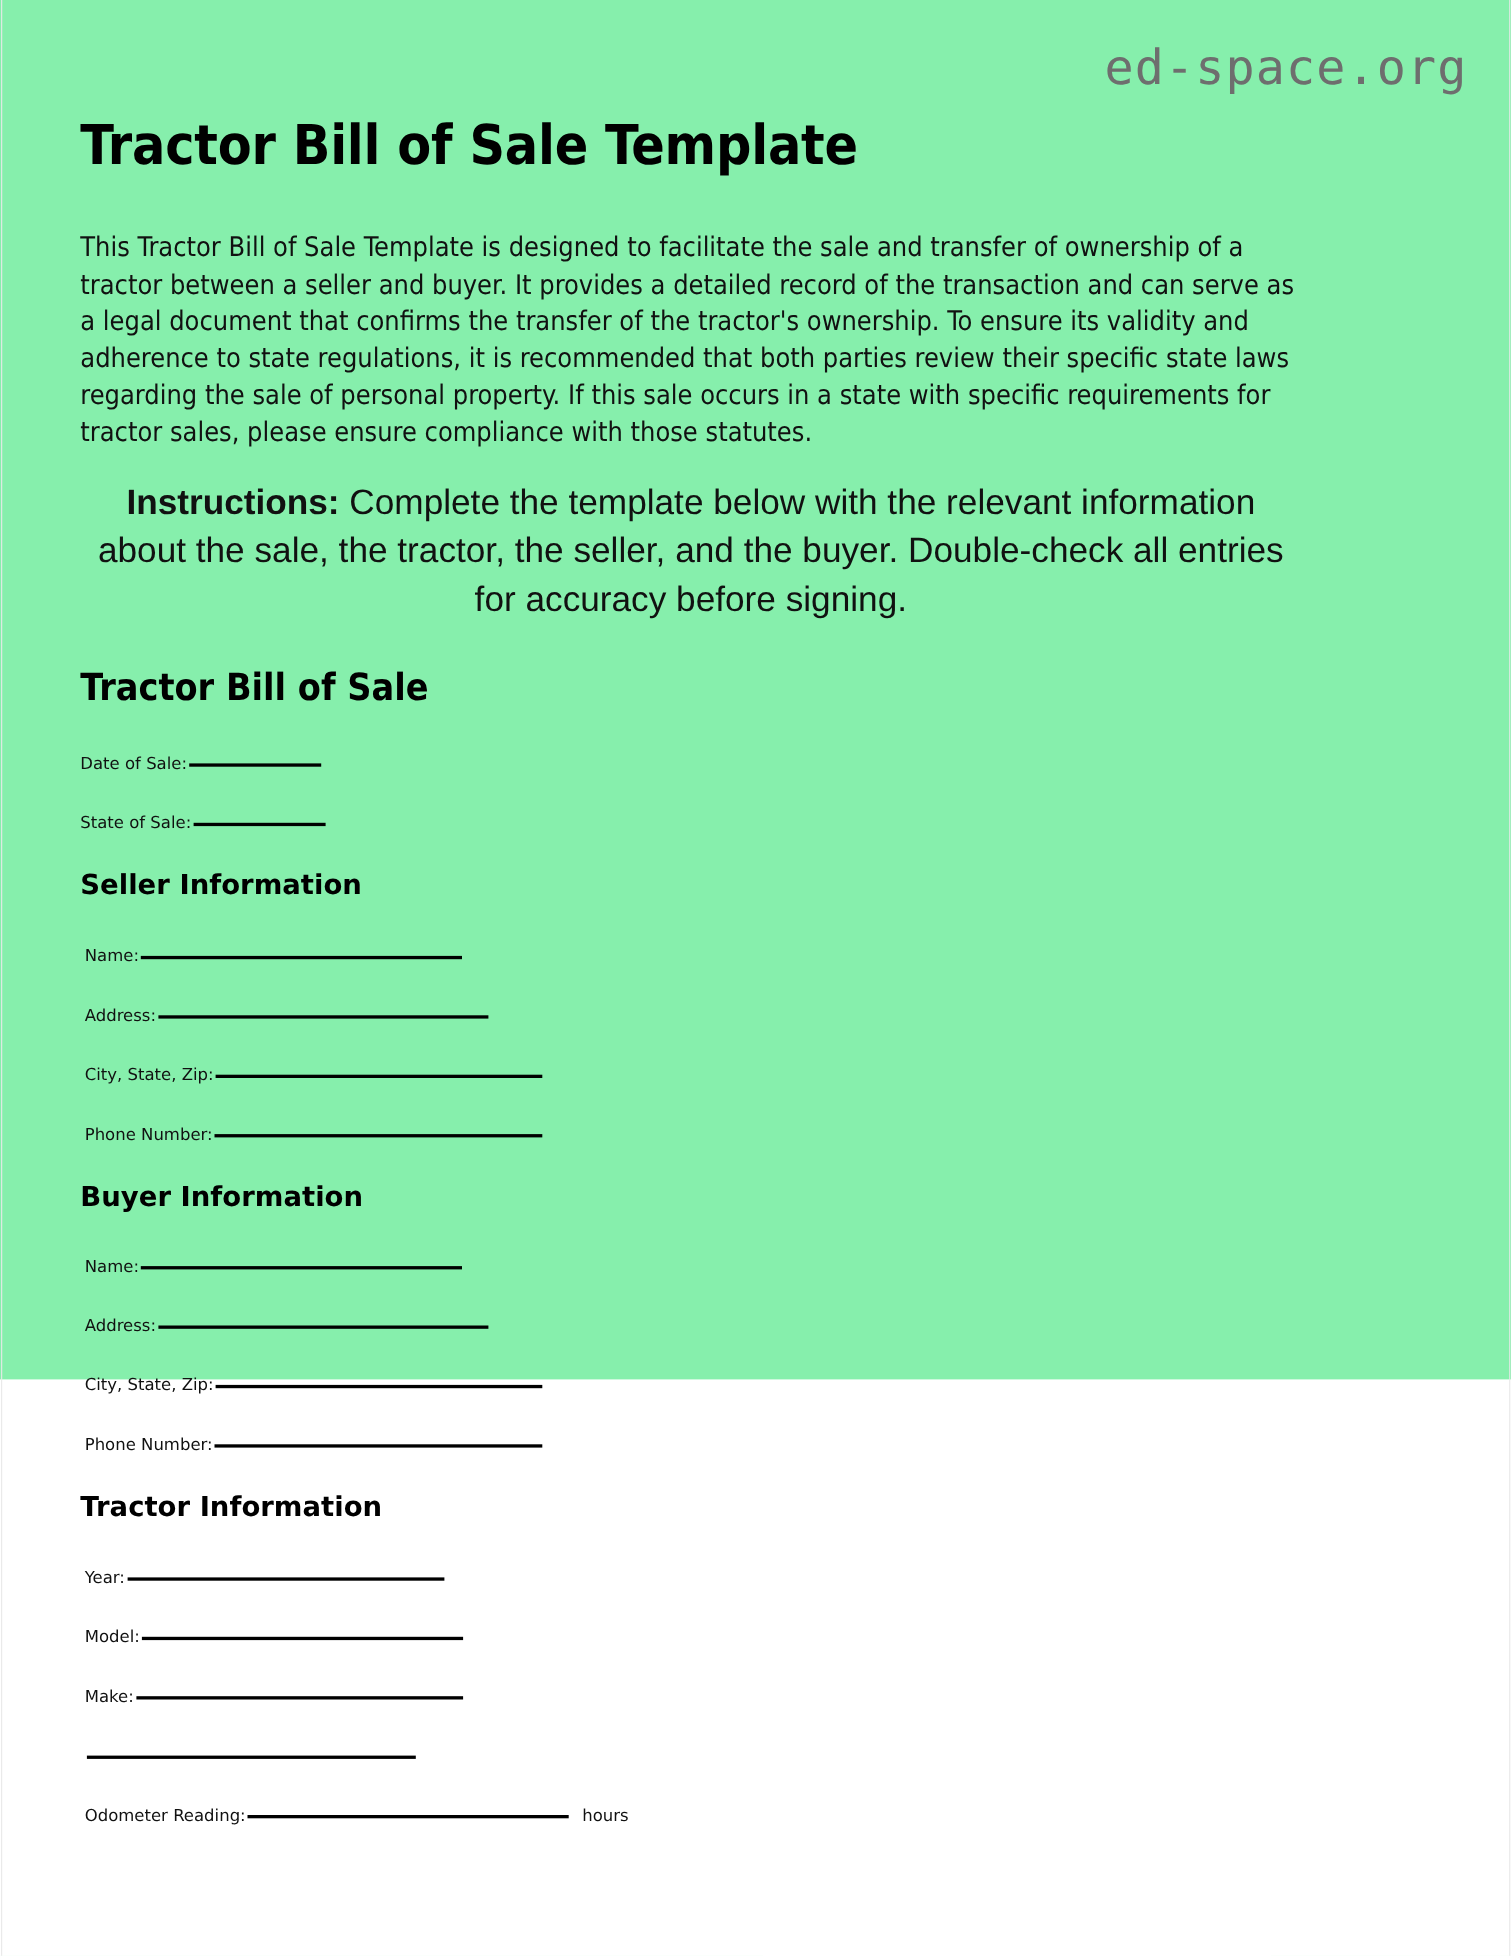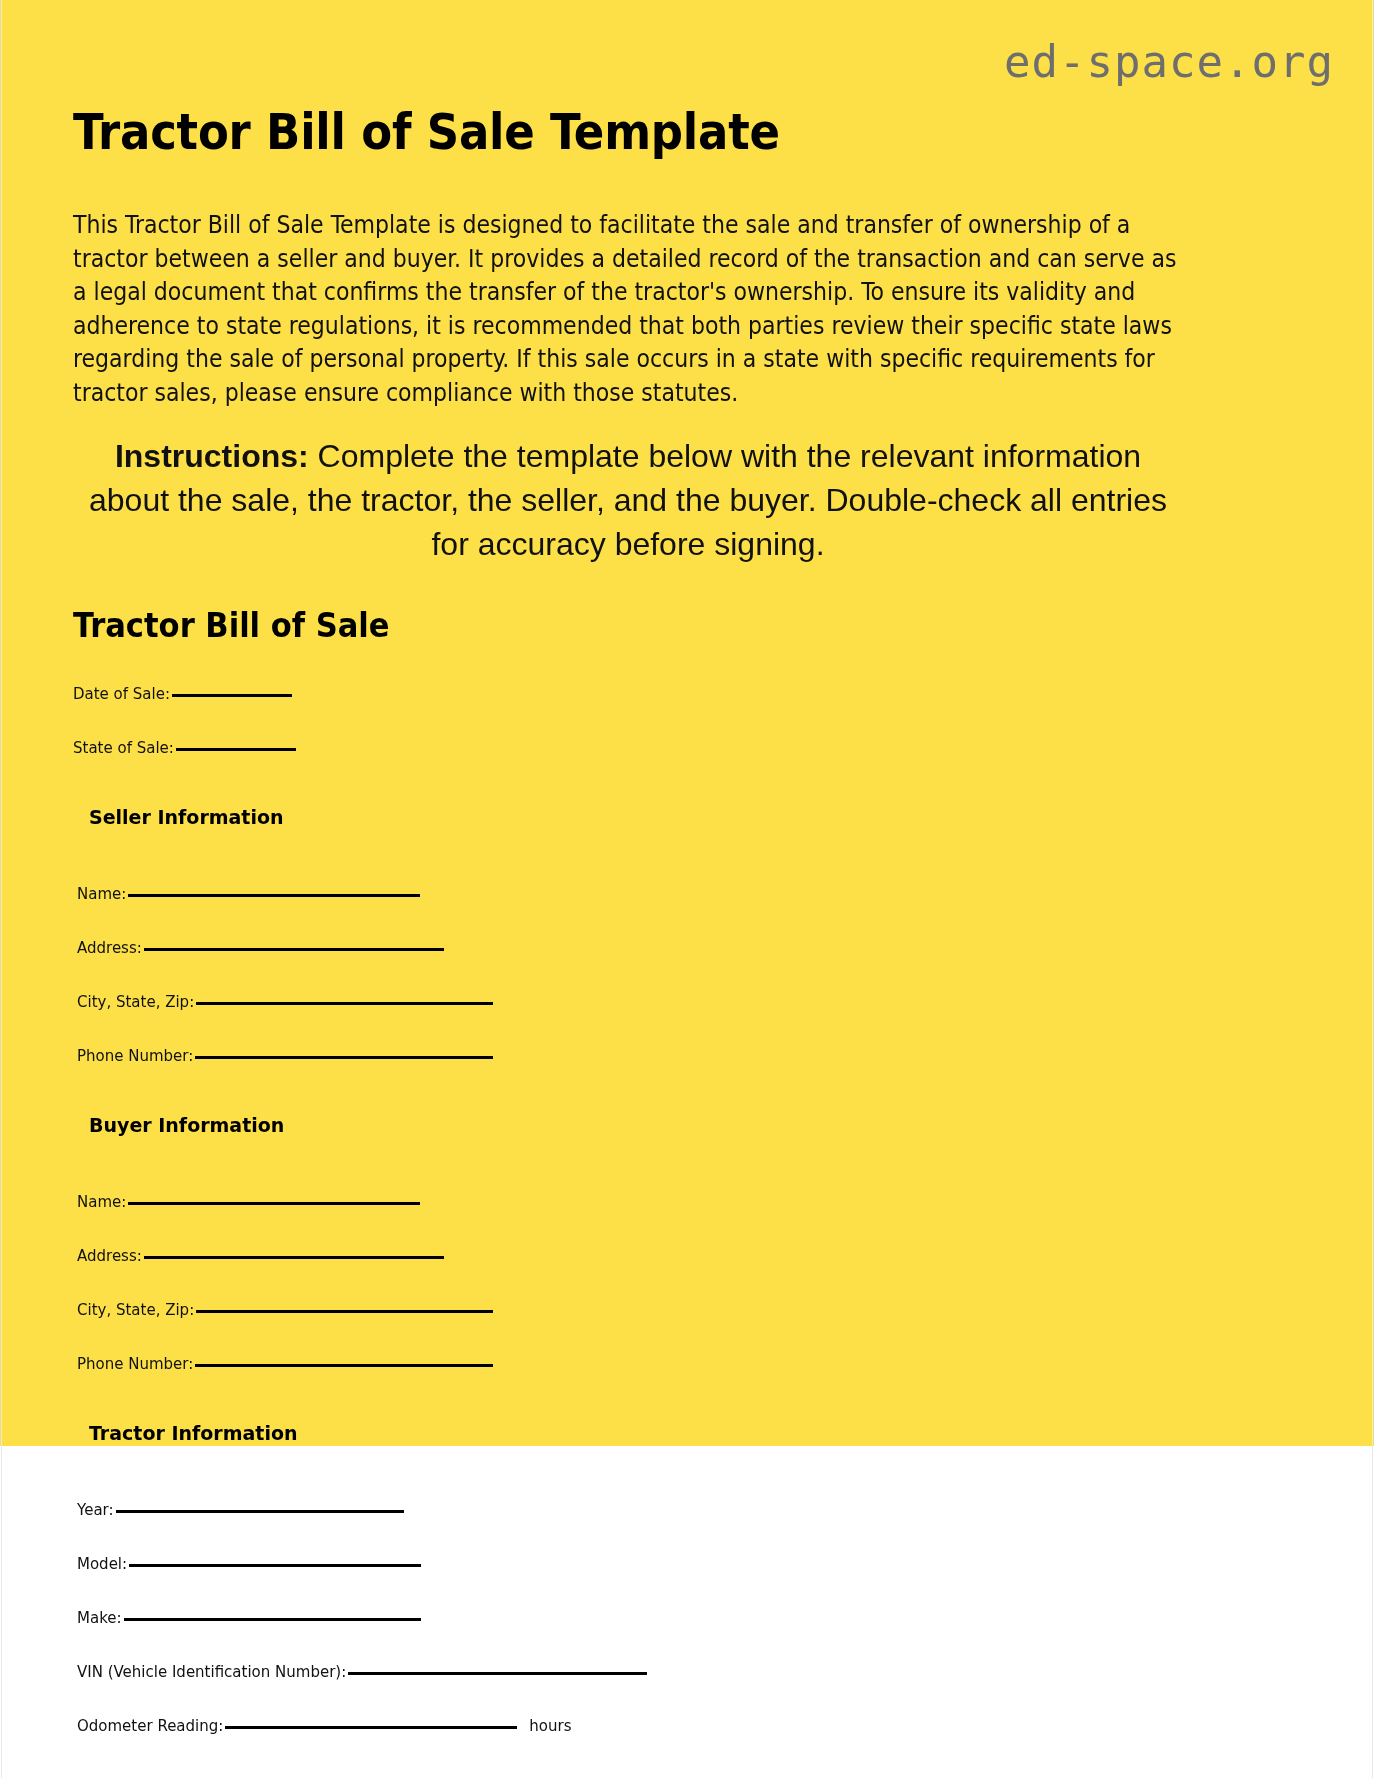--- a/index.html
+++ b/index.html
@@ -12,22 +12,22 @@
     height: 1778px;
     font-family: "DejaVu Sans", sans-serif;
     color: #000000;
     overflow: hidden;
     position: relative;
   }
 
   .page {
     position: relative;
     width: 1374px;
-    height: 1446px;
-    background: #fde047;
+    height: 1254px;
+    background: #86efac;
     box-sizing: border-box;
     padding: 0;
   }
 
   
   .edge-left,
   .edge-right {
     position: absolute;
     top: 0;
     width: 1px;
@@ -96,23 +96,23 @@
     font-size: 34px;
     line-height: 1.1;
     margin: 0;
     padding-top: 40px;
     color: #000;
   }
 
   h3.group-title {
     font-family: "DejaVu Sans", sans-serif;
     font-weight: bold;
-    font-size: 19px;
+    font-size: 25px;
     line-height: 1.1;
-    margin: 16px;
+    margin: 0;
     padding-top: 34px;
     padding-left: 0px;
     color: #000;
   }
 
   .field-row {
     font-family: "DejaVu Sans", sans-serif;
     font-size: 15px;
     line-height: 1.2;
     color: #111;
@@ -207,20 +207,20 @@
     <div class="field-row field-indent top-gap">
       <span>Year:</span><span class="blank b-make"></span>
     </div>
     <div class="field-row field-indent">
       <span>Model:</span><span class="blank b-md"></span>
     </div>
     <div class="field-row field-indent">
       <span>Make:</span><span class="blank b-year"></span>
     </div>
     <div class="field-row field-indent">
-      <span>VIN (Vehicle Identification Number):</span><span class="blank b-vin"></span>
+      <span class="blank b-vin"></span>
     </div>
     <div class="field-row field-indent">
       <span>Odometer Reading:</span><span class="blank b-odo"></span><span class="suffix">hours</span>
     </div>
 
   </div>
 </div>
 
 </body></html>

